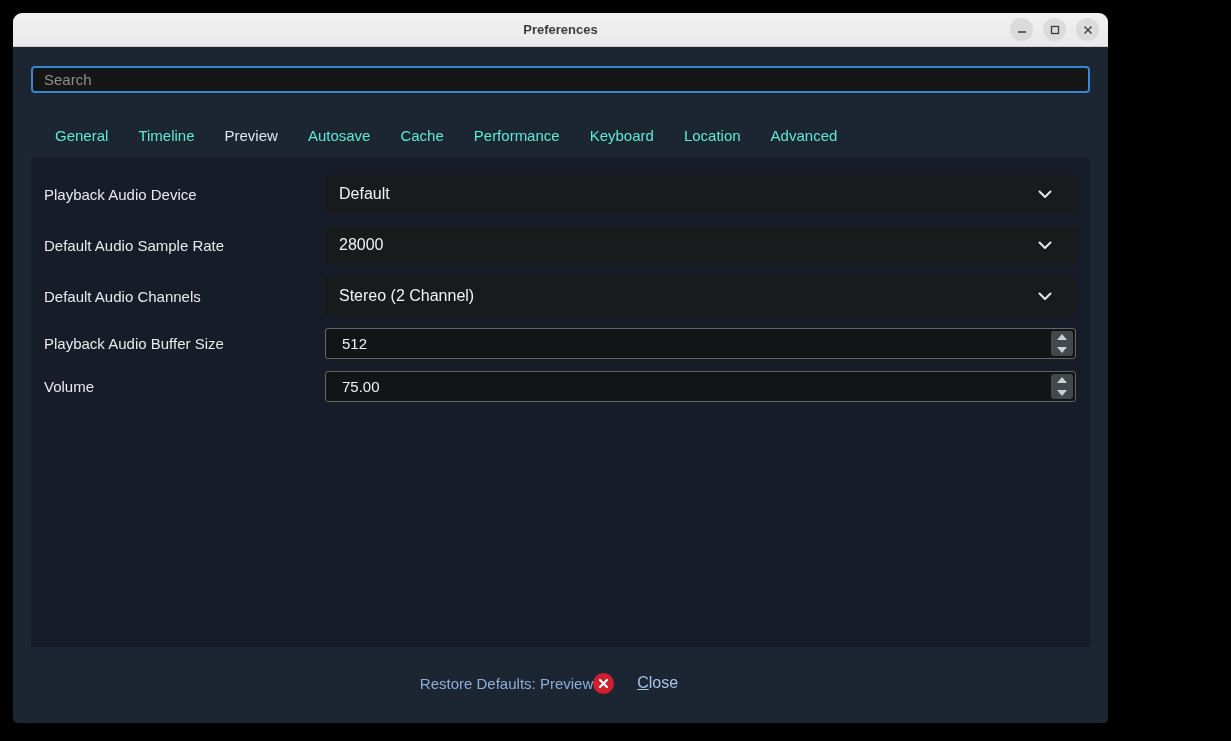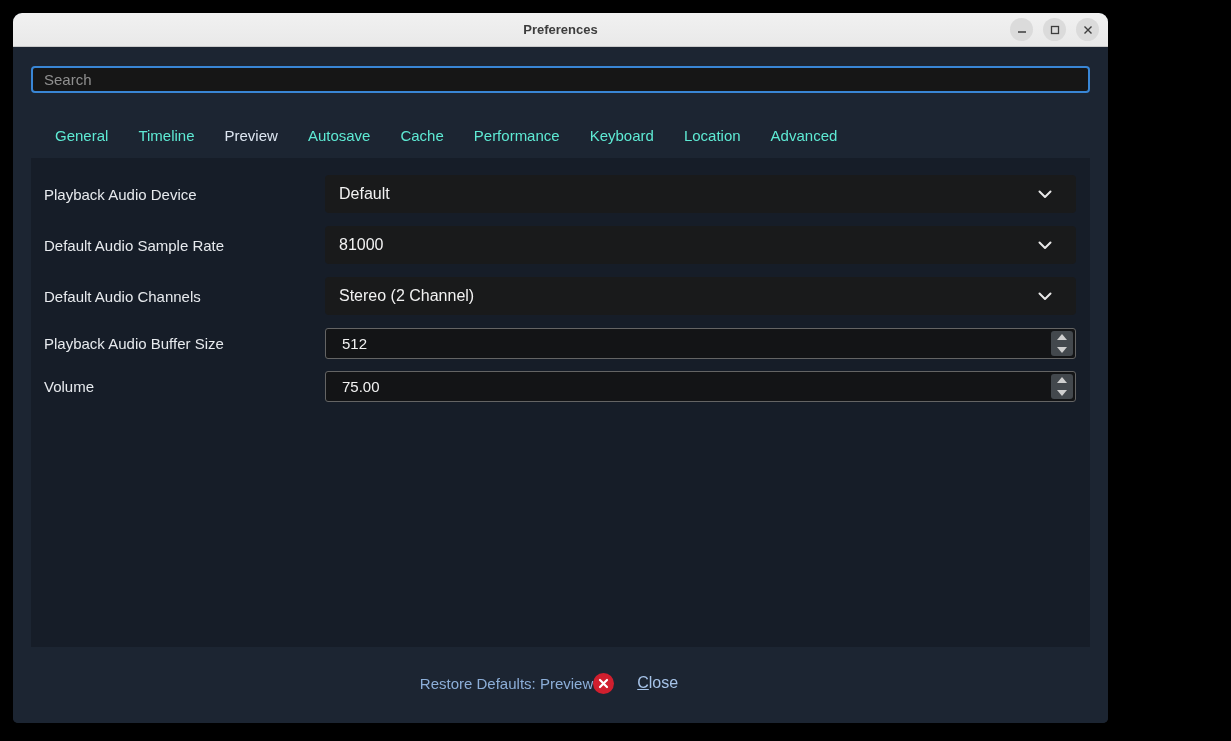--- a/index.html
+++ b/index.html
@@ -278,21 +278,21 @@
             <svg width="14" height="9" viewBox="0 0 14 9">
                 <path d="M1.5 1.5 L7 7 L12.5 1.5" fill="none" stroke="#e8e8e8" stroke-width="2" stroke-linecap="round" stroke-linejoin="round"></path>
               </svg>
           </span>
         </div>
       </div>
 
       <div class="form-row">
         <span class="row-label">Default Audio Sample Rate</span>
         <div class="dropdown">
-          <span class="dropdown-value">81000</span>
+          <span class="dropdown-value">28000</span>
           <span class="chevron">
             <svg width="14" height="9" viewBox="0 0 14 9">
                 <path d="M1.5 1.5 L7 7 L12.5 1.5" fill="none" stroke="#e8e8e8" stroke-width="2" stroke-linecap="round" stroke-linejoin="round"></path>
               </svg>
           </span>
         </div>
       </div>
 
       <div class="form-row">
         <span class="row-label">Default Audio Channels</span>

